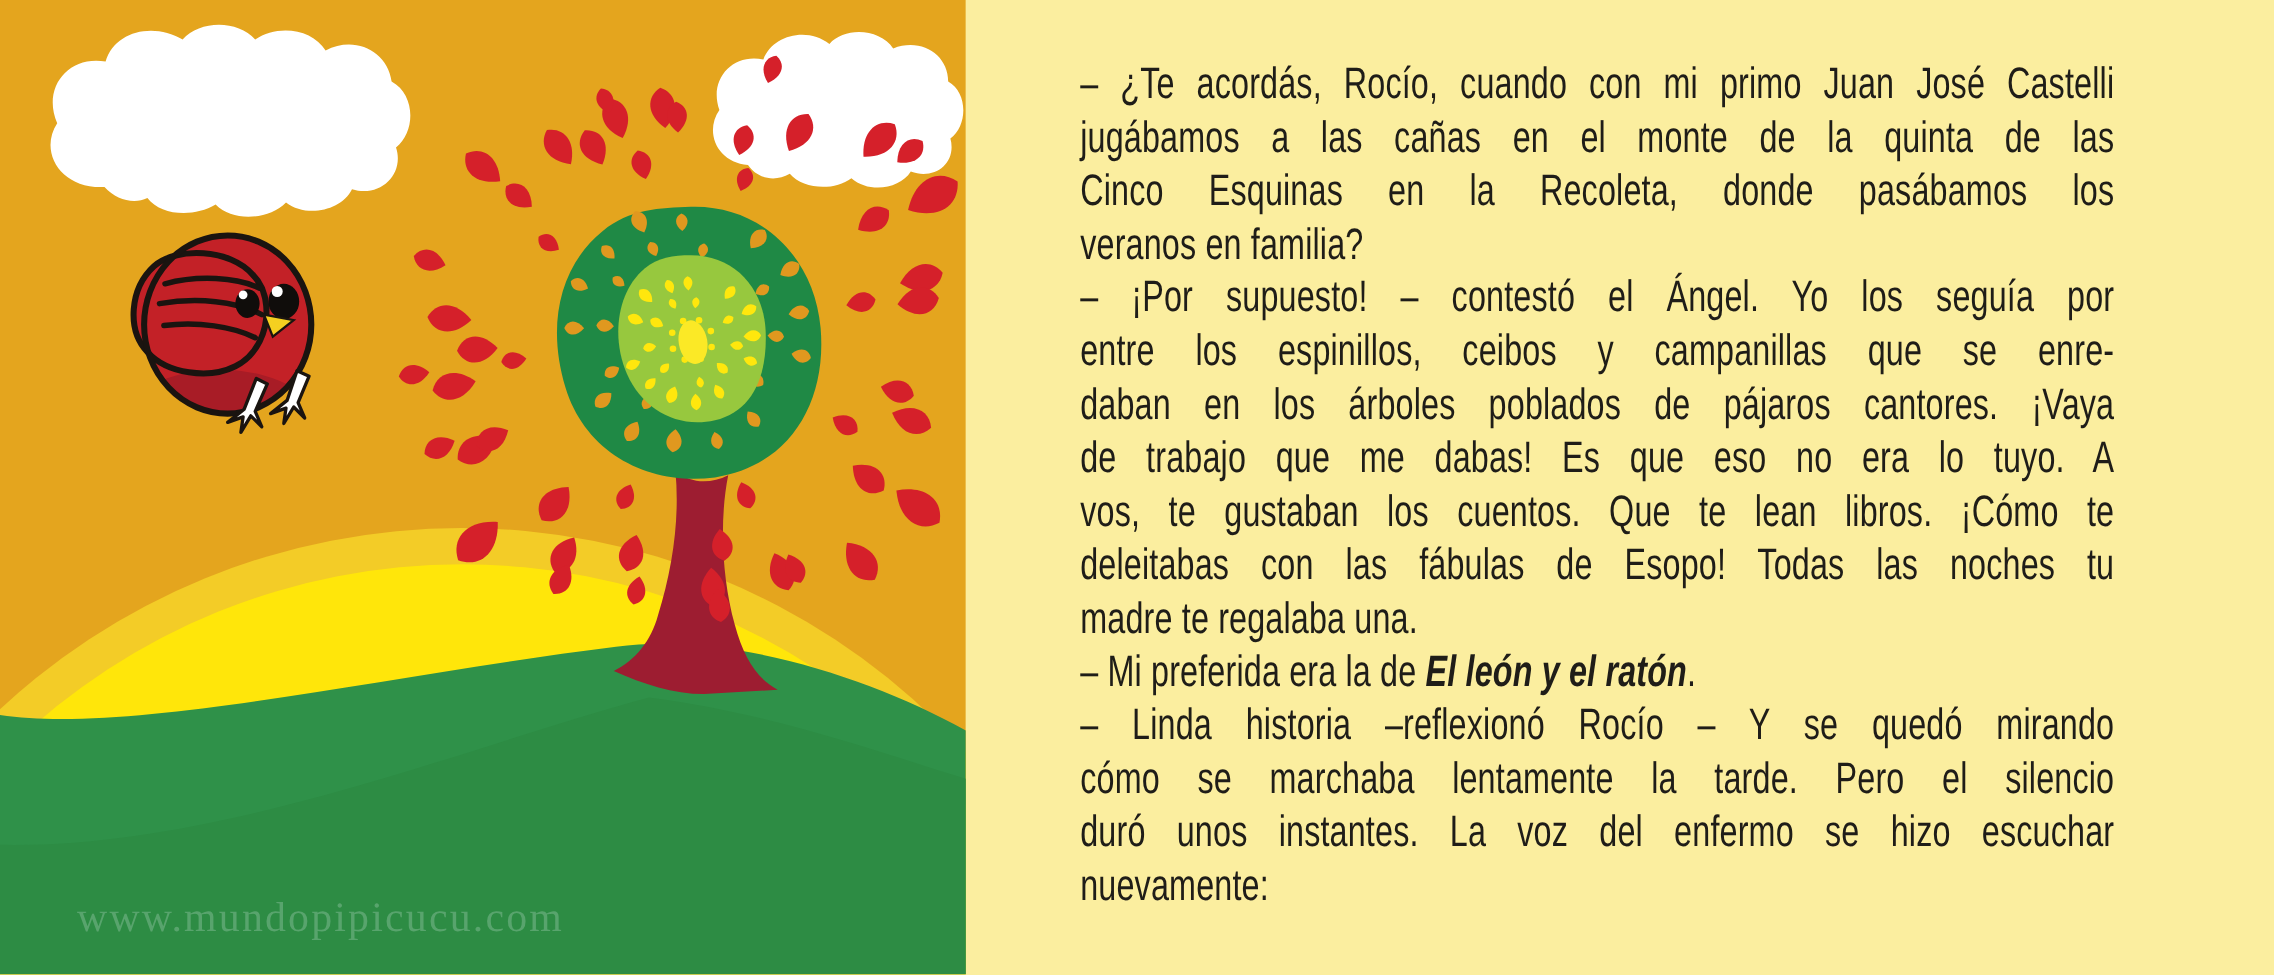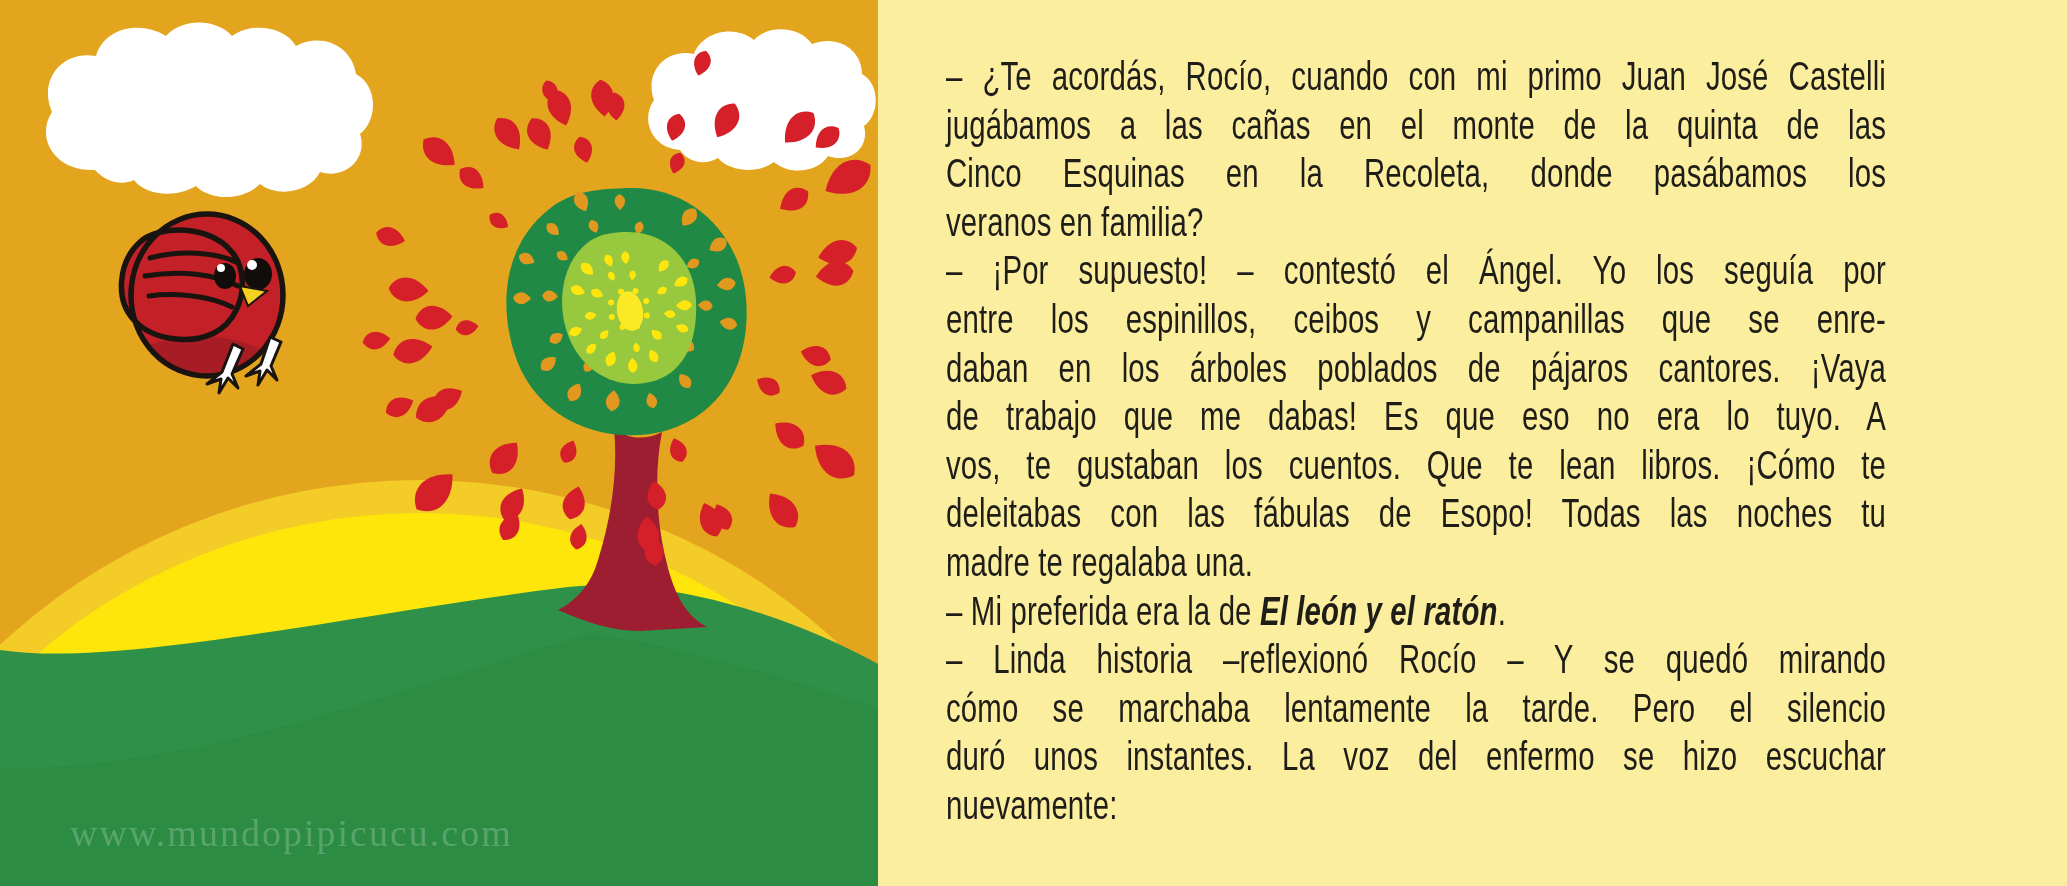--- a/index.html
+++ b/index.html
@@ -4,21 +4,21 @@
 <style>
   html,body{margin:0;padding:0;}
   body{
     width:2067px;height:886px;overflow:hidden;display:flex;
     font-family:"Liberation Sans",sans-serif;background:#FBEE9F;
   }
   .illustration{width:878px;height:886px;flex:none;position:relative;}
   .illustration svg{display:block;width:878px;height:886px;}
   .text-panel{
     flex:1;height:886px;box-sizing:border-box;
-    padding:52px 0 0 68px;overflow:hidden;
+    padding:52px 0 0 104px;overflow:hidden;
   }
   .textblock{
     width:1280px;
     transform:scaleX(0.7344);
     transform-origin:0 0;
     font-size:40px;
     line-height:48.6px;
     letter-spacing:0.2px;
   }
   .line{white-space:normal;}

